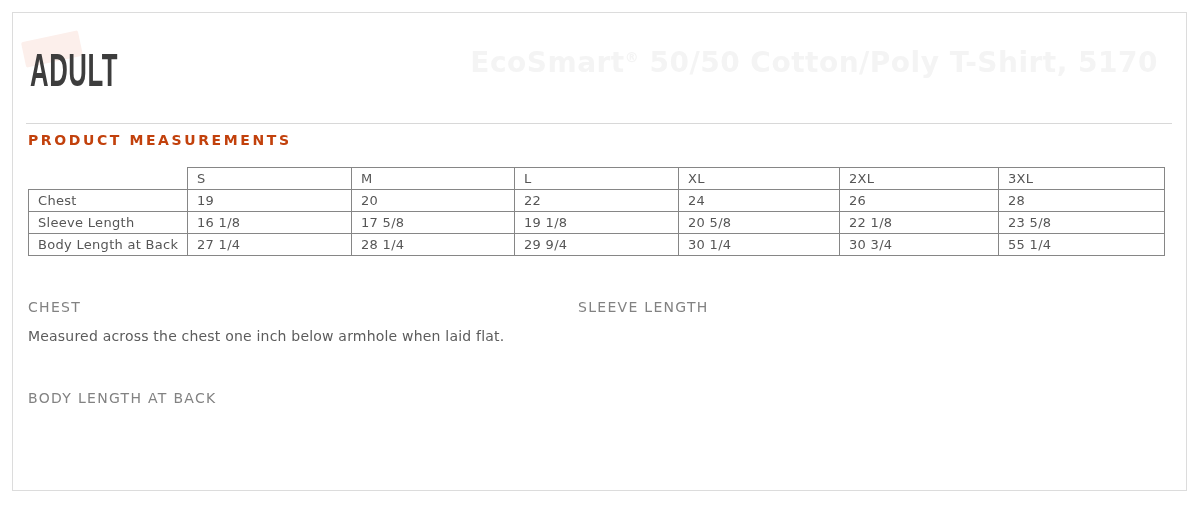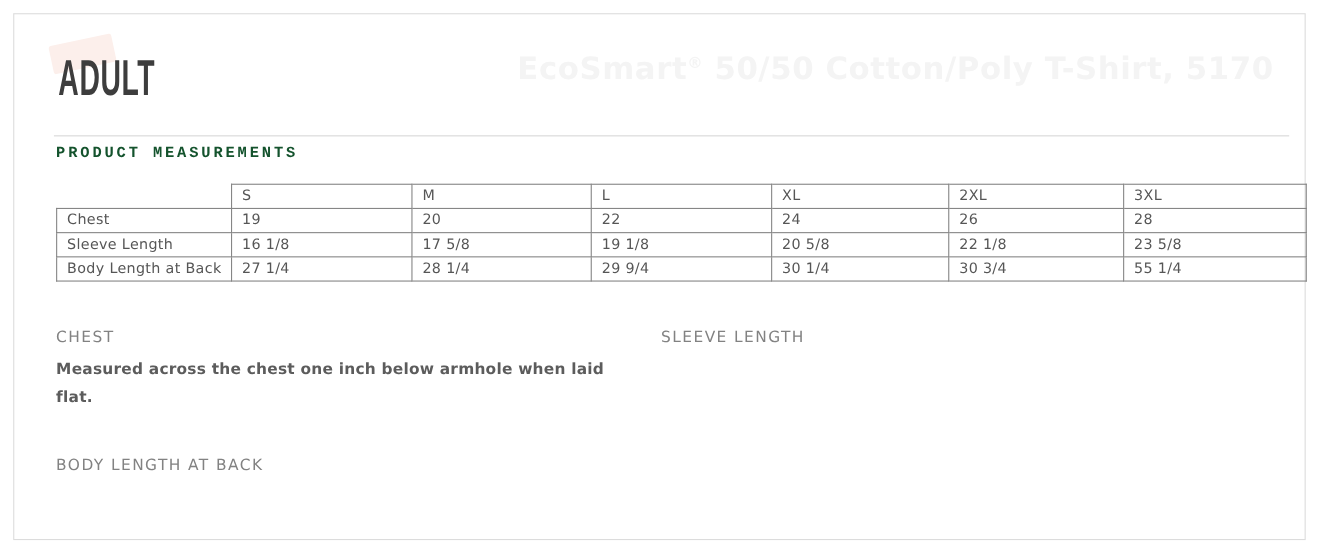--- a/index.html
+++ b/index.html
@@ -8,21 +8,20 @@
     background: #ffffff;
     font-family: "DejaVu Sans", sans-serif;
     overflow: hidden;
   }
   .frame {
     position: absolute;
     left: 12px; top: 12px;
     width: 1175px; height: 479px;
     border: 1px solid #dcdcdc;
     background: #ffffff;
-    padding-left: 23px;
   }
   
   .header {
     position: relative;
     height: 110px;
   }
   .watermark {
     position: absolute;
     left: 10px; top: 23px;
     width: 58px; height: 26px;
@@ -59,22 +58,21 @@
   .divider {
     border-top: 1px solid #d8d8d8;
     margin: 0 14px 0 13px;
   }
   
   .pm-heading {
     margin: 8px 0 0 15px;
     font-size: 14px;
     font-weight: 700;
     letter-spacing: 2.6px;
-    color: #14532d;
-    font-family: Liberation Mono, monospace;
+    color: #c2410c;
   }
   
   table.meas {
     margin: 19px 0 0 15px;
     border-collapse: collapse;
     table-layout: fixed;
     width: 1136px;
     font-size: 13px;
     color: #565656;
   }
@@ -103,21 +101,20 @@
     color: #828282;
     letter-spacing: 1.3px;
   }
   .def-text {
     margin-top: 9px;
     font-size: 14px;
     color: #5c5c5c;
     line-height: 25px;
     letter-spacing: 0.2px;
     max-width: 515px;
-    font-weight: bold;
   }
   .def-body {
     grid-column: 1;
     margin-top: 41px;
   }
 </style>
 </head>
 <body>
 
 <div class="frame">

